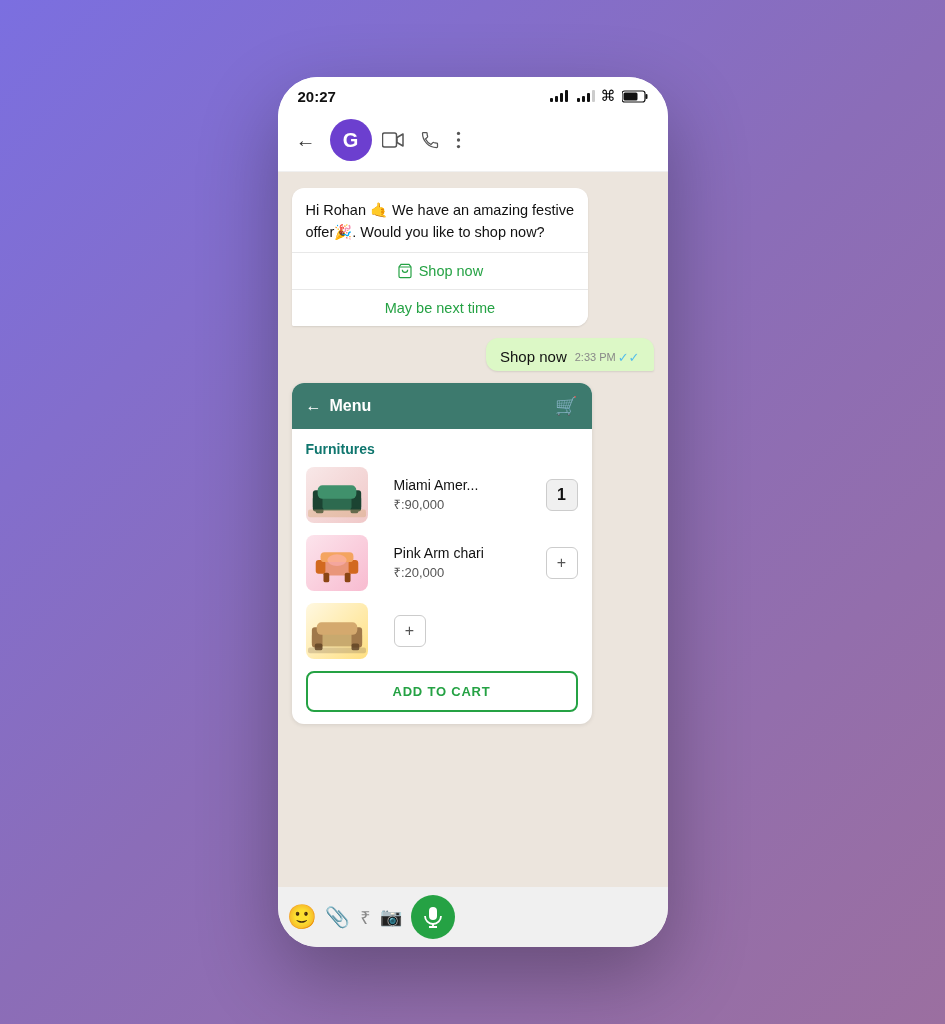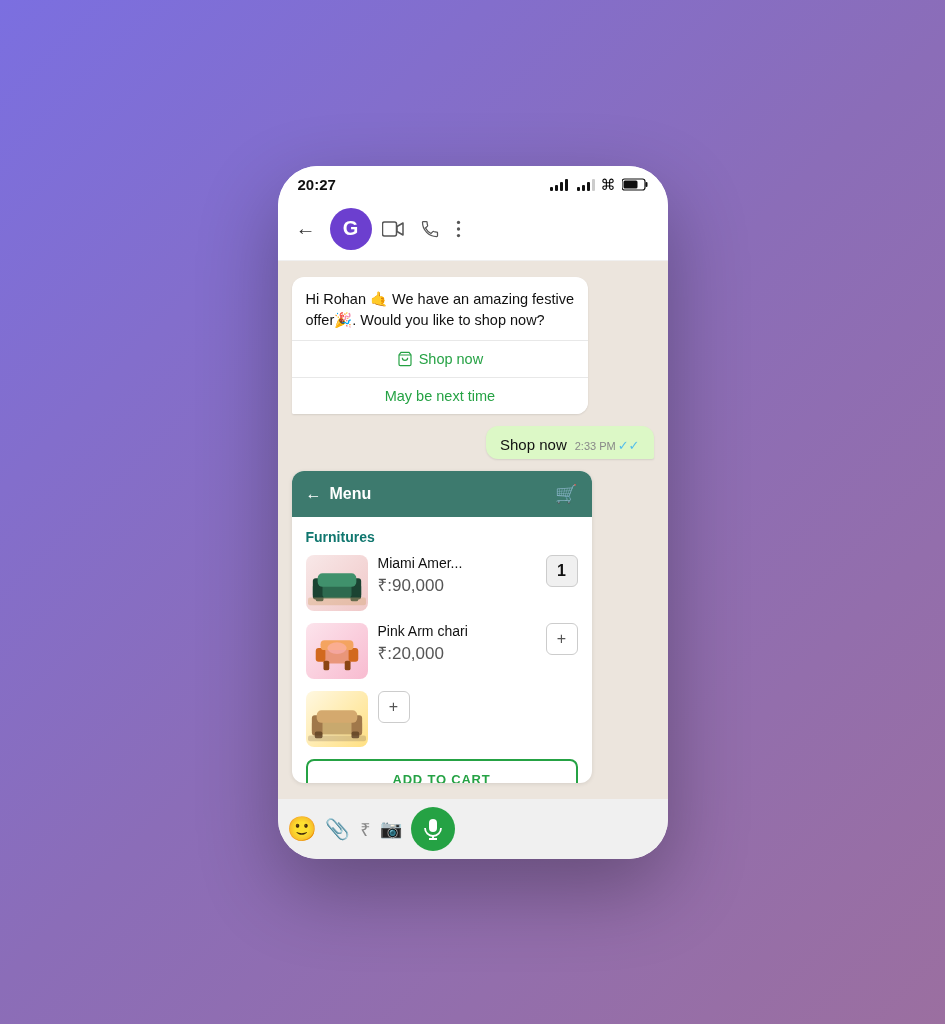--- a/index.html
+++ b/index.html
@@ -7,21 +7,21 @@
       width: 945px;
       height: 1024px;
       background: linear-gradient(135deg, #7b6fe0 0%, #8b6db8 50%, #9b6fa0 100%);
       display: flex;
       align-items: center;
       justify-content: center;
       font-family: 'Segoe UI', Arial, sans-serif;
     }
     .phone {
       width: 390px;
-      height: 693px;
+      height: 870px;
       background: #fff;
       border-radius: 40px;
       overflow: hidden;
       box-shadow: 0 30px 80px rgba(0,0,0,0.3);
       display: flex;
       flex-direction: column;
     }
     
     .status-bar {
       background: #fff;
@@ -206,21 +206,22 @@
       padding: 12px 14px;
     }
     .menu-category {
       font-size: 14px;
       font-weight: 600;
       color: #0f766e;
       margin-bottom: 10px;
     }
     .menu-item {
       display: flex;
-      gap: 10px;
+      align-items: center;
+      gap: 26px;
       margin-bottom: 12px;
     }
     .menu-item-img {
       width: 62px;
       height: 56px;
       border-radius: 8px;
       overflow: hidden;
       flex-shrink: 0;
       display: flex;
       align-items: center;
@@ -242,21 +243,21 @@
     }
     .menu-item-details {
       flex: 1;
     }
     .menu-item-name {
       font-size: 14px;
       font-weight: 500;
       color: #111;
     }
     .menu-item-price {
-      font-size: 17px;
+      font-size: 13px;
       color: #555;
       margin-top: 2px;
     }
     .qty-btn {
       width: 32px;
       height: 32px;
       border: 1.5px solid #ccc;
       border-radius: 6px;
       display: flex;
       align-items: center;

